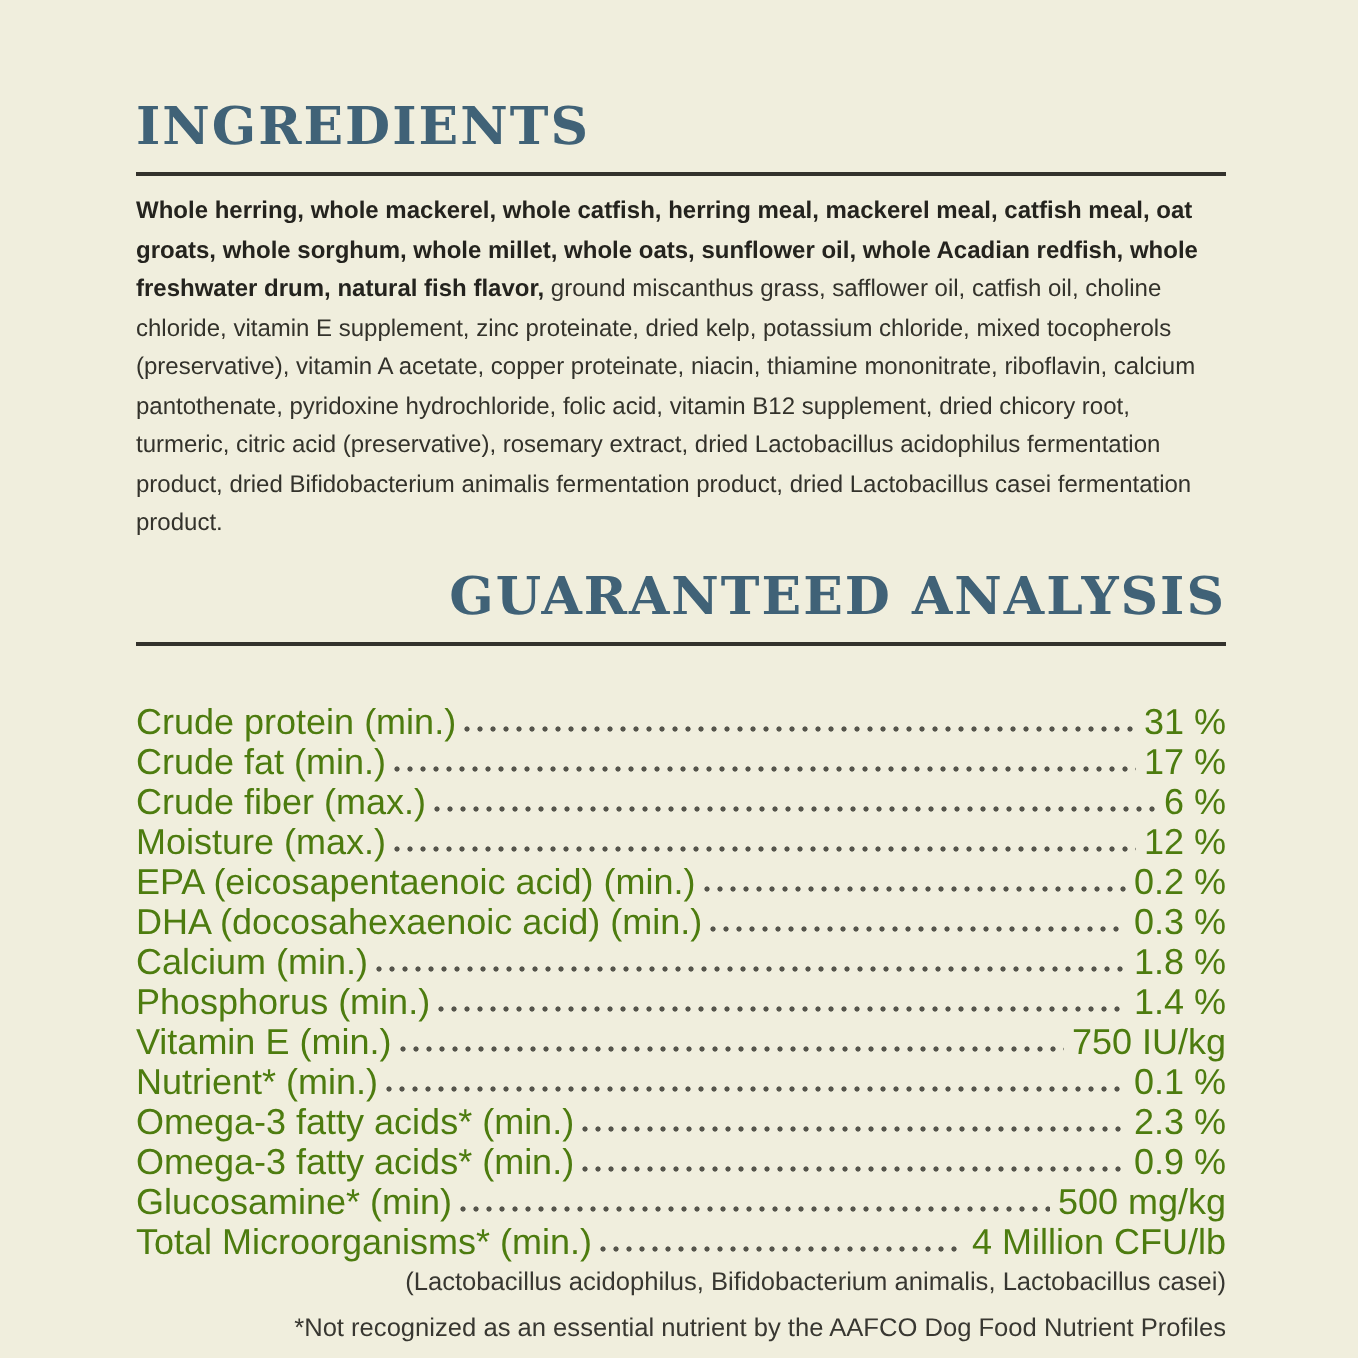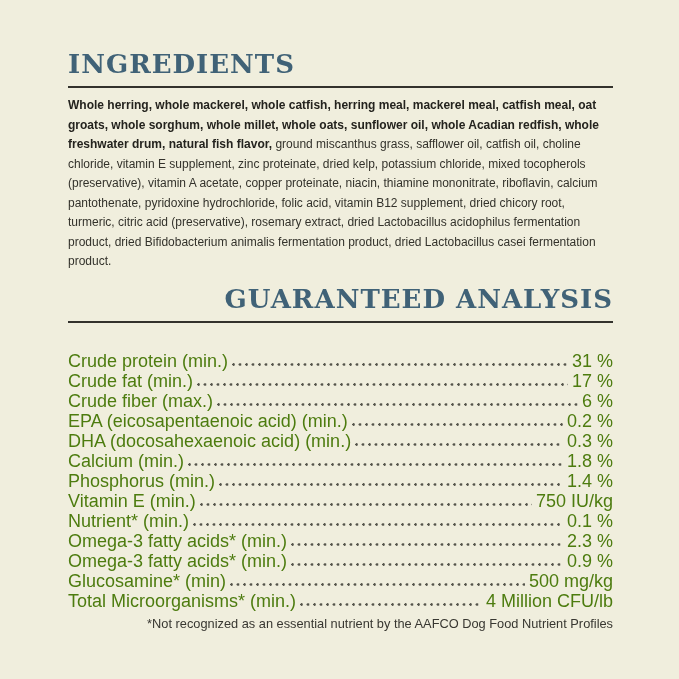--- a/index.html
+++ b/index.html
@@ -104,20 +104,25 @@
         <span class="ga-label">Crude fat (min.)</span>
         <span class="ga-dots"></span>
         <span class="ga-value">17 %</span>
       </div>
       <div class="ga-row">
         <span class="ga-label">Crude fiber (max.)</span>
         <span class="ga-dots"></span>
         <span class="ga-value">6 %</span>
       </div>
       <div class="ga-row">
+        <span class="ga-label">Moisture (max.)</span>
+        <span class="ga-dots"></span>
+        <span class="ga-value">12 %</span>
+      </div>
+      <div class="ga-row">
         <span class="ga-label">EPA (eicosapentaenoic acid) (min.)</span>
         <span class="ga-dots"></span>
         <span class="ga-value">0.2 %</span>
       </div>
       <div class="ga-row">
         <span class="ga-label">DHA (docosahexaenoic acid) (min.)</span>
         <span class="ga-dots"></span>
         <span class="ga-value">0.3 %</span>
       </div>
       <div class="ga-row">
@@ -154,14 +159,15 @@
         <span class="ga-label">Glucosamine* (min)</span>
         <span class="ga-dots"></span>
         <span class="ga-value">500 mg/kg</span>
       </div>
       <div class="ga-row">
         <span class="ga-label">Total Microorganisms* (min.)</span>
         <span class="ga-dots"></span>
         <span class="ga-value">4 Million CFU/lb</span>
       </div>
     </div>
+  <div class="ga-note">(Lactobacillus acidophilus, Bifidobacterium animalis, Lactobacillus casei)</div>
   <div class="ga-footnote">*Not recognized as an essential nutrient by the AAFCO Dog Food Nutrient Profiles</div>
 </div>
 
 </body></html>

